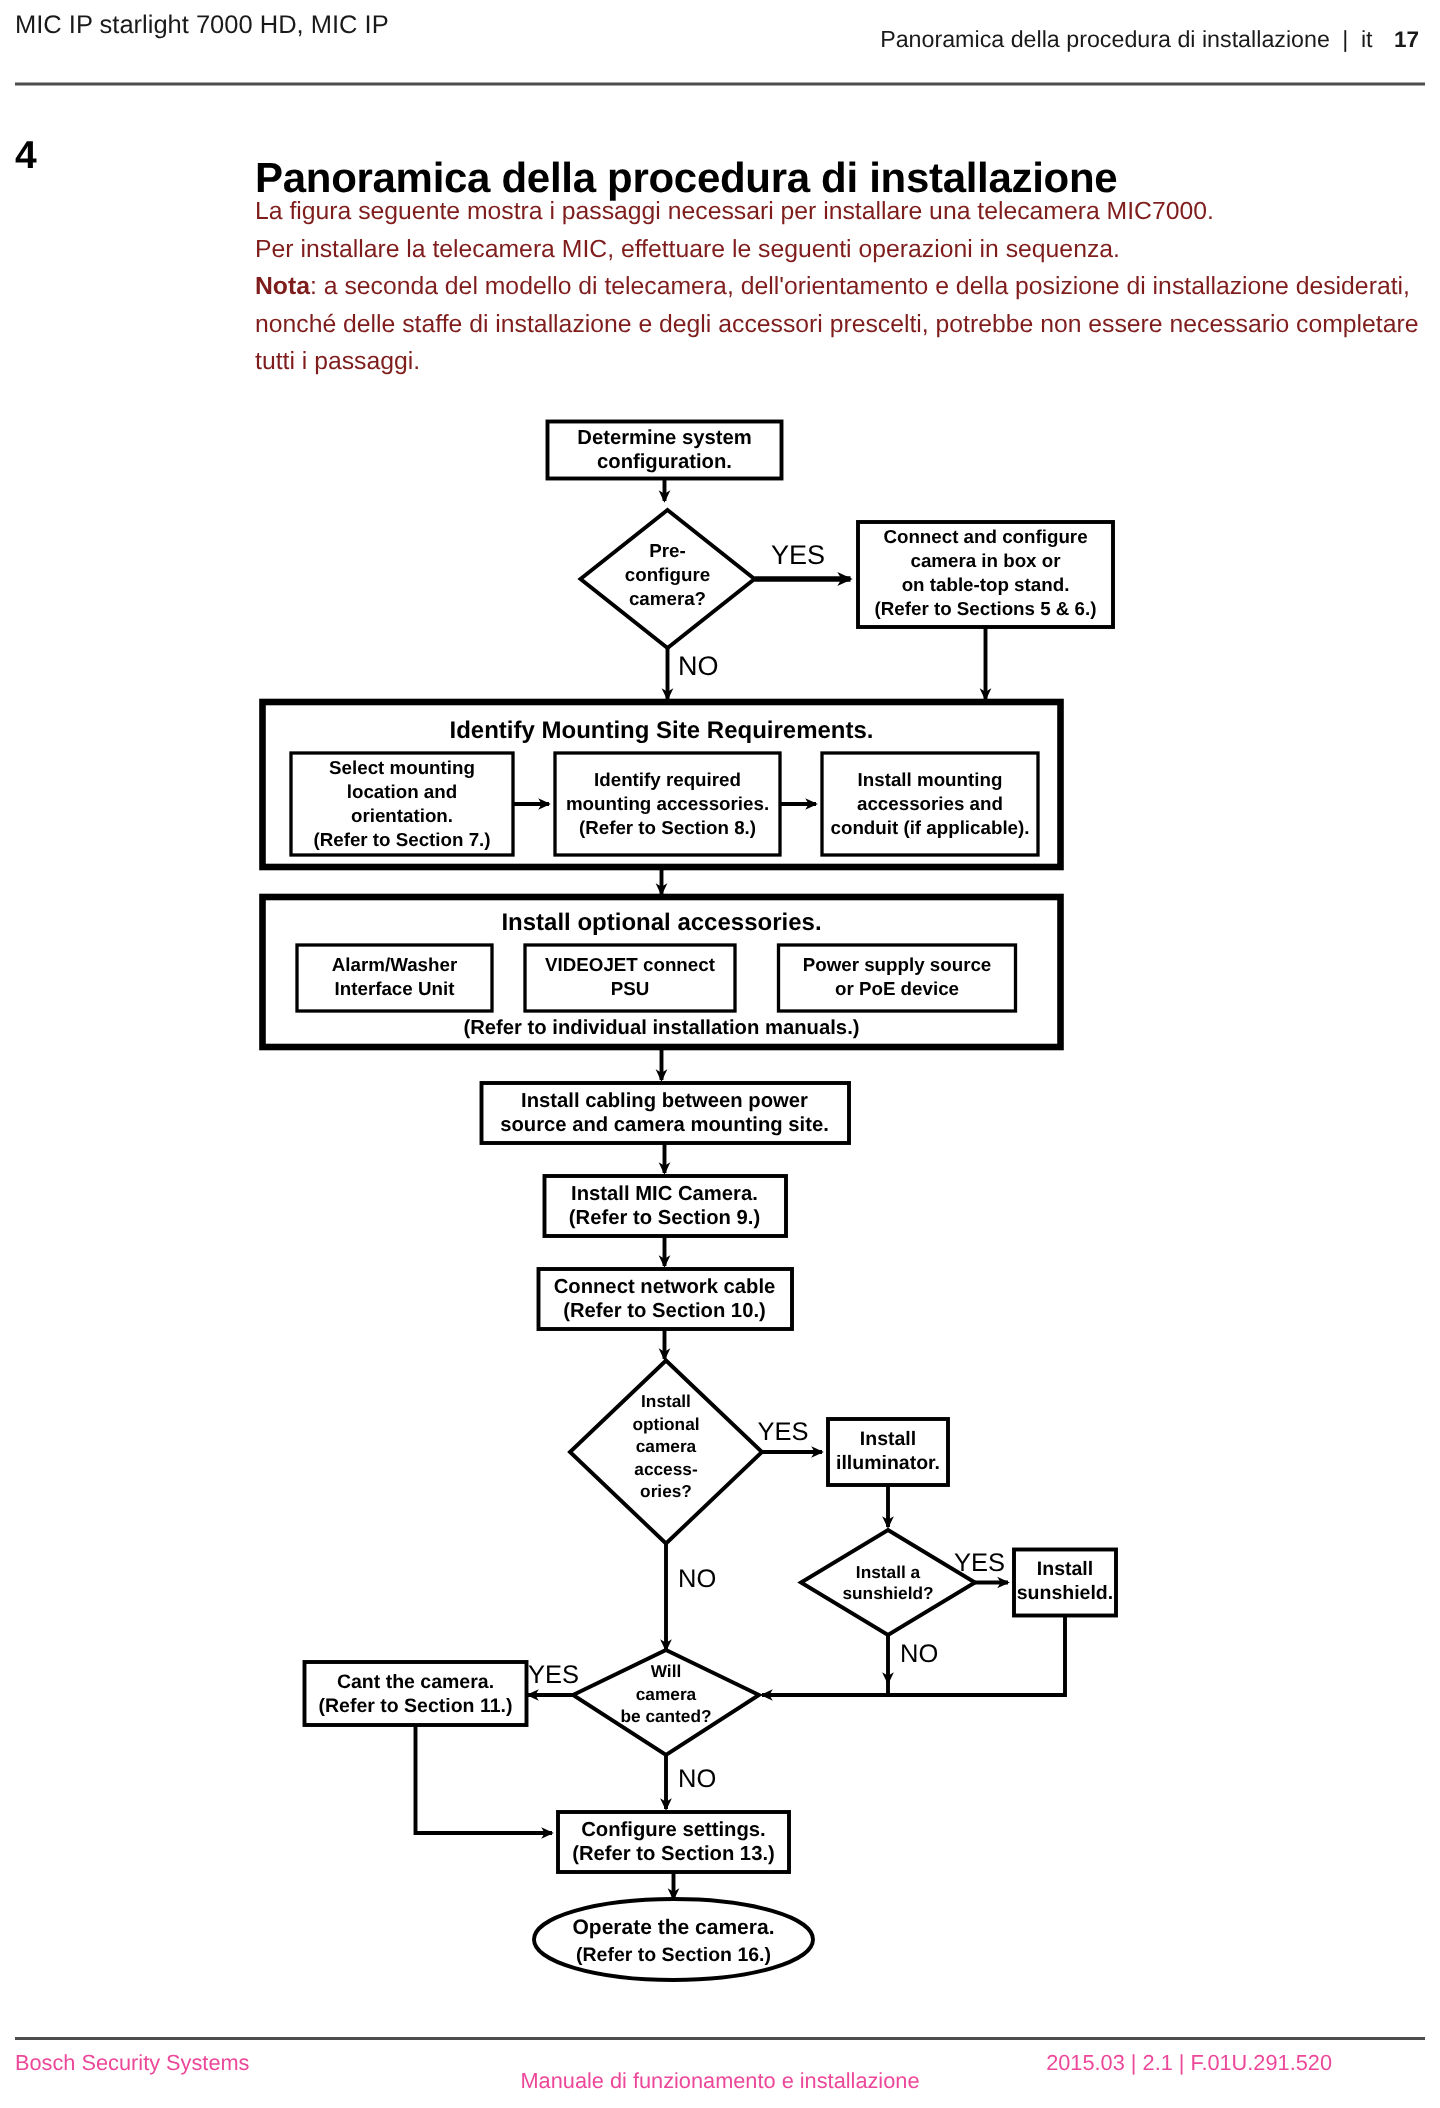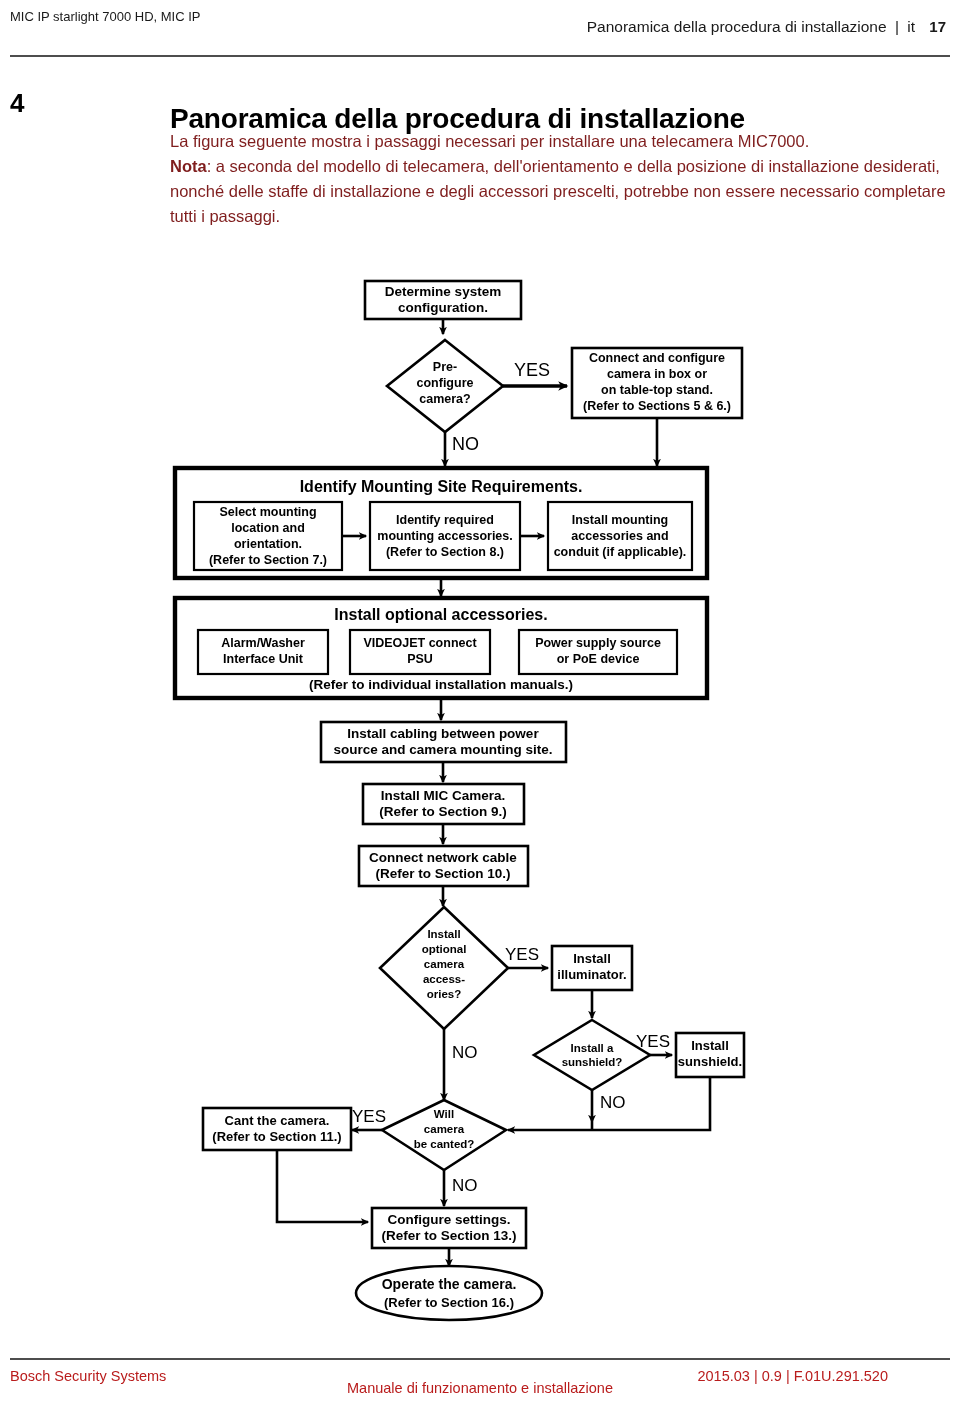--- a/index.html
+++ b/index.html
@@ -19,21 +19,21 @@
   
   #page-header {
     position: absolute;
     left: 0; top: 0;
     width: 960px; height: 56px;
   }
   #header-left {
     position: absolute;
     left: 10px; top: 6px;
     width: 420px;
-    font-size: 13px;
+    font-size: 17px;
     line-height: 22px;
     color: #1a1a1a;
   }
   #header-right {
     position: absolute;
     right: 14px; top: 16px;
     font-size: 15.5px;
     line-height: 22px;
     white-space: nowrap;
   }
@@ -138,21 +138,21 @@
     position: absolute;
     left: 10px; top: 1358px;
     width: 940px; height: 2px;
     background: #4d4d4d;
   }
   #page-footer {
     position: absolute;
     left: 0; top: 1368px;
     width: 900px; height: 30px;
     font-size: 14.5px;
-    color: #b91c1c;
+    color: #ec4899;
   }
   #footer-left  { position: absolute; left: 10px;  top: 0; }
   #footer-center{ position: absolute; left: 0; top: 12px; width: 960px; text-align: center; }
   #footer-right { position: absolute; right: 12px; top: 0; white-space: nowrap; }
 </style>
 </head>
 <body>
 
 <div id="page-header">
   <div id="header-left">
@@ -165,20 +165,21 @@
     <span id="header-page-number">17</span>
   </div>
   <div id="header-rule"></div>
 </div>
 
 <div id="chapter-number">4</div>
 <h1 id="chapter-title">Panoramica della procedura di installazione</h1>
 
 <div id="intro">
   <p>La figura seguente mostra i passaggi necessari per installare una telecamera MIC7000.</p>
+  <p>Per installare la telecamera MIC, effettuare le seguenti operazioni in sequenza.</p>
   <p><span class="nota">Nota</span><span>: a seconda del modello di telecamera, dell'orientamento e della posizione di installazione desiderati, nonché delle staffe di installazione e degli accessori prescelti, potrebbe non essere necessario completare tutti i passaggi.</span></p>
 </div>
 
 <div id="flowchart">
 <svg id="flow-svg" width="960" height="1060" viewBox="0 0 960 1060" xmlns="http://www.w3.org/2000/svg">
 
   <defs>
     <marker id="arw" markerWidth="9" markerHeight="9" refX="7.2" refY="4.5" orient="auto" markerUnits="userSpaceOnUse">
       <path d="M0,0.6 L8.4,4.5 L0,8.4 L2.3,4.5 Z" fill="#000"></path>
     </marker>
@@ -339,14 +340,14 @@
   <text class="fc-text" x="449" y="1019" font-size="14" text-anchor="middle">Operate the camera.</text>
   <text class="fc-text" x="449" y="1037" font-size="13" text-anchor="middle">(Refer to Section 16.)</text>
 
 </svg>
 </div>
 
 <div id="footer-rule"></div>
 <div id="page-footer">
   <span id="footer-left">Bosch Security Systems</span>
   <span id="footer-center">Manuale di funzionamento e installazione</span>
-  <span id="footer-right">2015.03 | 0.9 | F.01U.291.520</span>
+  <span id="footer-right">2015.03 | 2.1 | F.01U.291.520</span>
 </div>
 
 </body></html>

